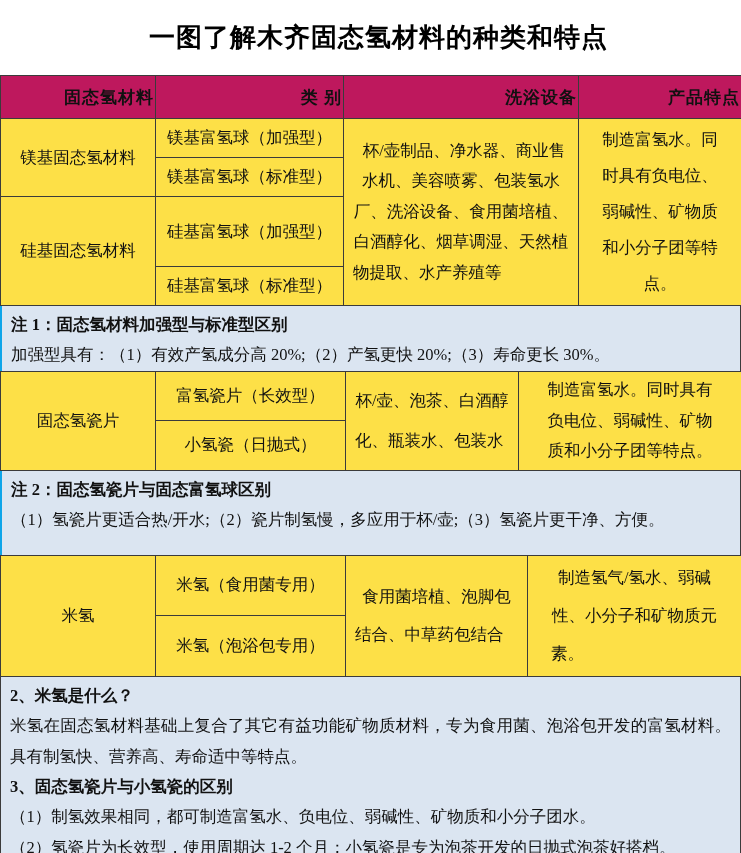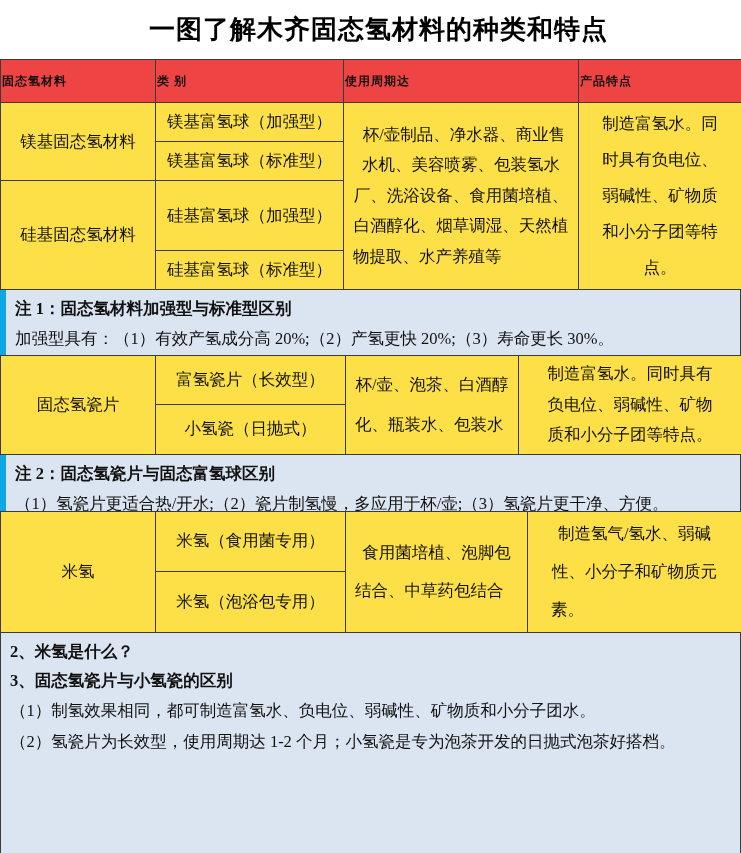--- a/index.html
+++ b/index.html
@@ -6,21 +6,21 @@
   .page{
     position:relative;
     width:741px;height:853px;
     background:#fff;
     overflow:hidden;
     font-family:"Liberation Serif","DejaVu Serif",serif;
     color:#111;
     box-sizing:border-box;
   }
   .title{
-    margin:8px;
+    margin:16px;
     height:43px;
     line-height:42px;
     text-align:center;
     font-family:"Liberation Sans","DejaVu Sans",sans-serif;
     font-weight:bold;
     font-size:26px;
     letter-spacing:1px;
     color:#000;
     padding-left:16px;
   }
@@ -28,24 +28,24 @@
     border-collapse:collapse;
     table-layout:fixed;
     width:741px;
   }
   .tbl td,.tbl th{
     border:1px solid #3b3b3b;
     overflow:hidden;
     box-sizing:border-box;
   }
   .tbl th{
-    background:#ef4444;
-    font-weight:bold;
-    font-size:12px;
-    text-align:left;
+    background:#be185d;
+    font-weight:bold;
+    font-size:17px;
+    text-align:right;
     vertical-align:middle;
     letter-spacing:1px;
   }
   .tbl td{
     font-size:16.5px;
     text-align:center;
     vertical-align:middle;
     background:#fde047;
   }
   .cell-products{
@@ -57,28 +57,28 @@
     text-align:justify;
     padding:3px 23px;
   }
   .last-center{ text-align-last:center; }
   .lh31{ line-height:30.5px;margin-top:16px; }
   .lh36{ line-height:36px; }
   .lh40{ line-height:40px; }
   .lh39{ line-height:38px; }
   .note{
     background:#dbe5f1;
-    border-left:6px solid #0ea5e9;
+    border-left:2px solid #0ea5e9;
     border-right:1px solid #3b3b3b;
     box-sizing:border-box;
     padding:4px 9px 0 9px;
     overflow:hidden;
   }
   .note-1{ height:65px; }
-  .note-2{ height:56px; }
+  .note-2{ height:84px; }
   .note-title{
     font-weight:bold;
     font-size:16.5px;
     line-height:29px;
   }
   .note-body{
     font-size:16.5px;
     line-height:32px;
   }
   .footnotes{
@@ -113,21 +113,21 @@
     <colgroup>
       <col style="width:155px">
         <col style="width:188px">
         <col style="width:235px">
         <col style="width:163px">
     </colgroup>
     <tbody>
         <tr style="height:43px">
       <th>固态氢材料</th>
       <th>类 别</th>
-      <th>使用周期达</th>
+      <th>洗浴设备</th>
       <th>产品特点</th>
     </tr>
     <tr style="height:39px">
       <td rowspan="2">镁基固态氢材料</td>
       <td>镁基富氢球（加强型）</td>
       <td rowspan="4" class="cell-products lh31" style="text-indent:6px">杯/壶制品、净水器、商业售水机、美容喷雾、包装氢水厂、洗浴设备、食用菌培植、白酒醇化、烟草调湿、天然植物提取、水产养殖等</td>
       <td rowspan="4" class="cell-features last-center lh36">制造富氢水。同时具有负电位、弱碱性、矿物质和小分子团等特点。</td>
     </tr>
     <tr style="height:39px">
       <td>镁基富氢球（标准型）</td>
@@ -187,18 +187,19 @@
       <td rowspan="2" class="cell-features lh39" style="text-align-last:left">制造氢气/氢水、弱碱性、小分子和矿物质元素。</td>
     </tr>
     <tr style="height:40px">
       <td>米氢（泡浴包专用）</td>
     </tr>
   </tbody>
     </table>
 
   <div class="footnotes">
     <div class="fn-title">2、米氢是什么？</div>
+    <div class="fn-line">米氢在固态氢材料基础上复合了其它有益功能矿物质材料，专为食用菌、泡浴包开发的富氢材料。具有制氢快、营养高、寿命适中等特点。</div>
     <div class="fn-title">3、固态氢瓷片与小氢瓷的区别</div>
     <div class="fn-line">（1）制氢效果相同，都可制造富氢水、负电位、弱碱性、矿物质和小分子团水。</div>
     <div class="fn-line">（2）氢瓷片为长效型，使用周期达 1-2 个月；小氢瓷是专为泡茶开发的日抛式泡茶好搭档。</div>
   </div>
 
 </div>
 
 </body></html>

